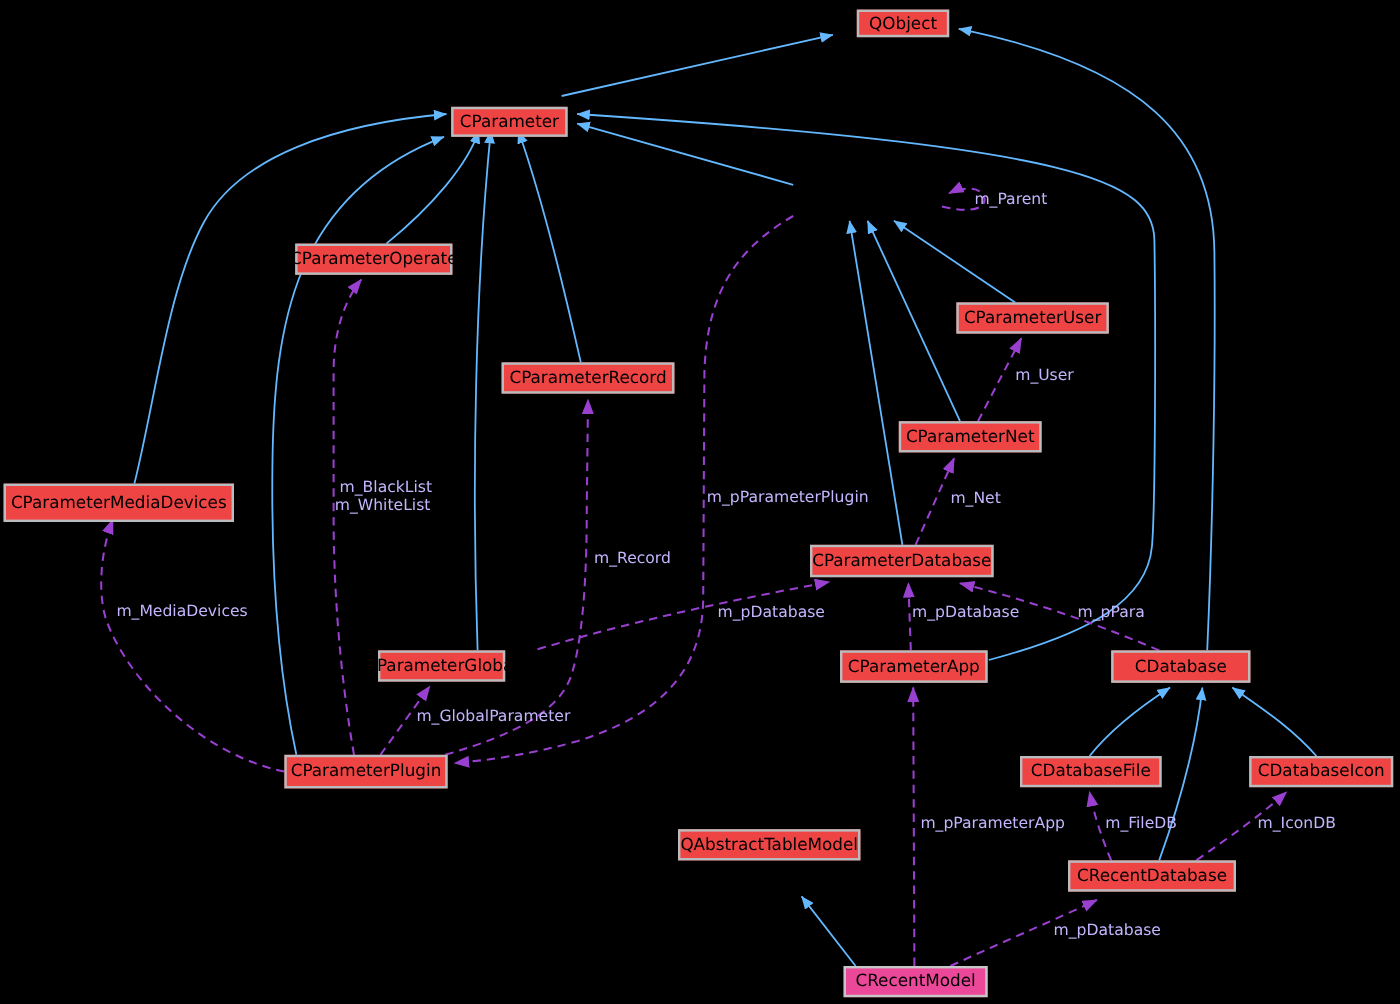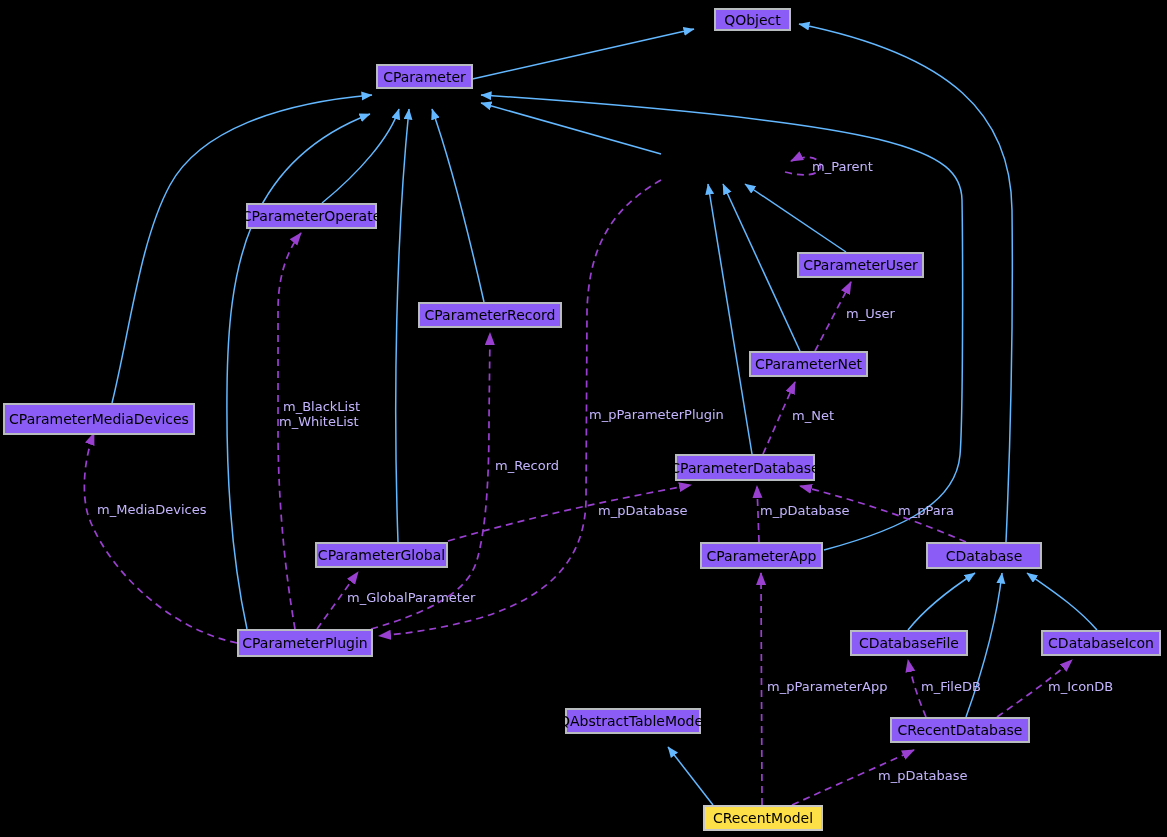--- a/index.html
+++ b/index.html
@@ -1,22 +1,22 @@
 <!DOCTYPE html>
 <html><head>
 <meta charset="utf-8">
 <style>
   html,body{margin:0;padding:0;background:#000;}
   #diagram{position:relative;width:1167px;height:837px;background:#000;overflow:hidden;
            font-family:"DejaVu Sans", sans-serif;}
   #edges{position:absolute;left:0;top:0;}
-  .node{position:absolute;box-sizing:border-box;background:#8b5cf6;border:2px solid #b9bcbf;
+  .node{position:absolute;box-sizing:border-box;background:#ef4444;border:2px solid #b9bcbf;
         color:#000;font-size:14px;display:flex;align-items:center;justify-content:center;
         white-space:nowrap;cursor:pointer;}
-  .node.hl{background:#fde047;border:2px solid #c6c6c6;}
+  .node.hl{background:#ec4899;border:2px solid #c6c6c6;}
   .elabel{position:absolute;color:#c4b5fd;font-size:13px;white-space:nowrap;}
 </style>
 </head>
 <body>
 
 <div id="diagram">
 
   <svg id="edges" width="1167" height="837" viewBox="0 0 1167 837">
     <defs>
       <marker id="ab" markerWidth="12" markerHeight="10" refX="10.5" refY="4.5" orient="auto" markerUnits="userSpaceOnUse">
@@ -59,34 +59,34 @@
       <path marker-end="url(#ap)" d="M 759,542 L 757,486"></path>
       <path marker-end="url(#ap)" d="M 966,542 C 905,516 855,500 800,486"></path>
       <path marker-end="url(#ap)" d="M 762,805 L 761,573"></path>
       <path marker-end="url(#ap)" d="M 926,717 C 918,698 912,680 908,660"></path>
       <path marker-end="url(#ap)" d="M 997,717 C 1025,697 1050,680 1072,660"></path>
       <path marker-end="url(#ap)" d="M 792,805 C 840,783 880,766 914,750"></path>
     </g>
   </svg>
 
   <div class="node" style="left:714px;top:8px;width:77px;height:23px">QObject</div>
-  <div class="node" style="left:376px;top:64px;width:97px;height:25px">CParameter</div>
+  <div class="node" style="left:376px;top:89px;width:97px;height:25px">CParameter</div>
   <div class="node" style="left:246px;top:203px;width:131px;height:26px">CParameterOperate</div>
   <div class="node" style="left:797px;top:252px;width:127px;height:26px">CParameterUser</div>
   <div class="node" style="left:418px;top:302px;width:144px;height:26px">CParameterRecord</div>
   <div class="node" style="left:749px;top:351px;width:119px;height:26px">CParameterNet</div>
   <div class="node" style="left:3px;top:403px;width:192px;height:32px">CParameterMediaDevices</div>
-  <div class="node" style="left:675px;top:454px;width:140px;height:27px">CParameterDatabase</div>
-  <div class="node" style="left:315px;top:542px;width:133px;height:26px">CParameterGlobal</div>
+  <div class="node" style="left:675px;top:454px;width:153px;height:27px">CParameterDatabase</div>
+  <div class="node" style="left:315px;top:542px;width:106px;height:26px">CParameterGlobal</div>
   <div class="node" style="left:700px;top:542px;width:123px;height:27px">CParameterApp</div>
   <div class="node" style="left:926px;top:542px;width:116px;height:27px">CDatabase</div>
   <div class="node" style="left:237px;top:629px;width:136px;height:28px">CParameterPlugin</div>
   <div class="node" style="left:850px;top:630px;width:118px;height:26px">CDatabaseFile</div>
   <div class="node" style="left:1041px;top:630px;width:120px;height:26px">CDatabaseIcon</div>
-  <div class="node" style="left:565px;top:708px;width:136px;height:26px">QAbstractTableModel</div>
+  <div class="node" style="left:565px;top:691px;width:152px;height:26px">QAbstractTableModel</div>
   <div class="node" style="left:890px;top:717px;width:140px;height:26px">CRecentDatabase</div>
   <div class="node hl" style="left:703px;top:805px;width:120px;height:26px">CRecentModel</div>
 
   <div class="elabel" style="left:812px;top:159px">m_Parent</div>
   <div class="elabel" style="left:846px;top:306px">m_User</div>
   <div class="elabel" style="left:792px;top:408px">m_Net</div>
   <div class="elabel" style="left:589px;top:407px">m_pParameterPlugin</div>
   <div class="elabel" style="left:283px;top:399px">m_BlackList</div>
   <div class="elabel" style="left:279px;top:414px">m_WhiteList</div>
   <div class="elabel" style="left:495px;top:458px">m_Record</div>

